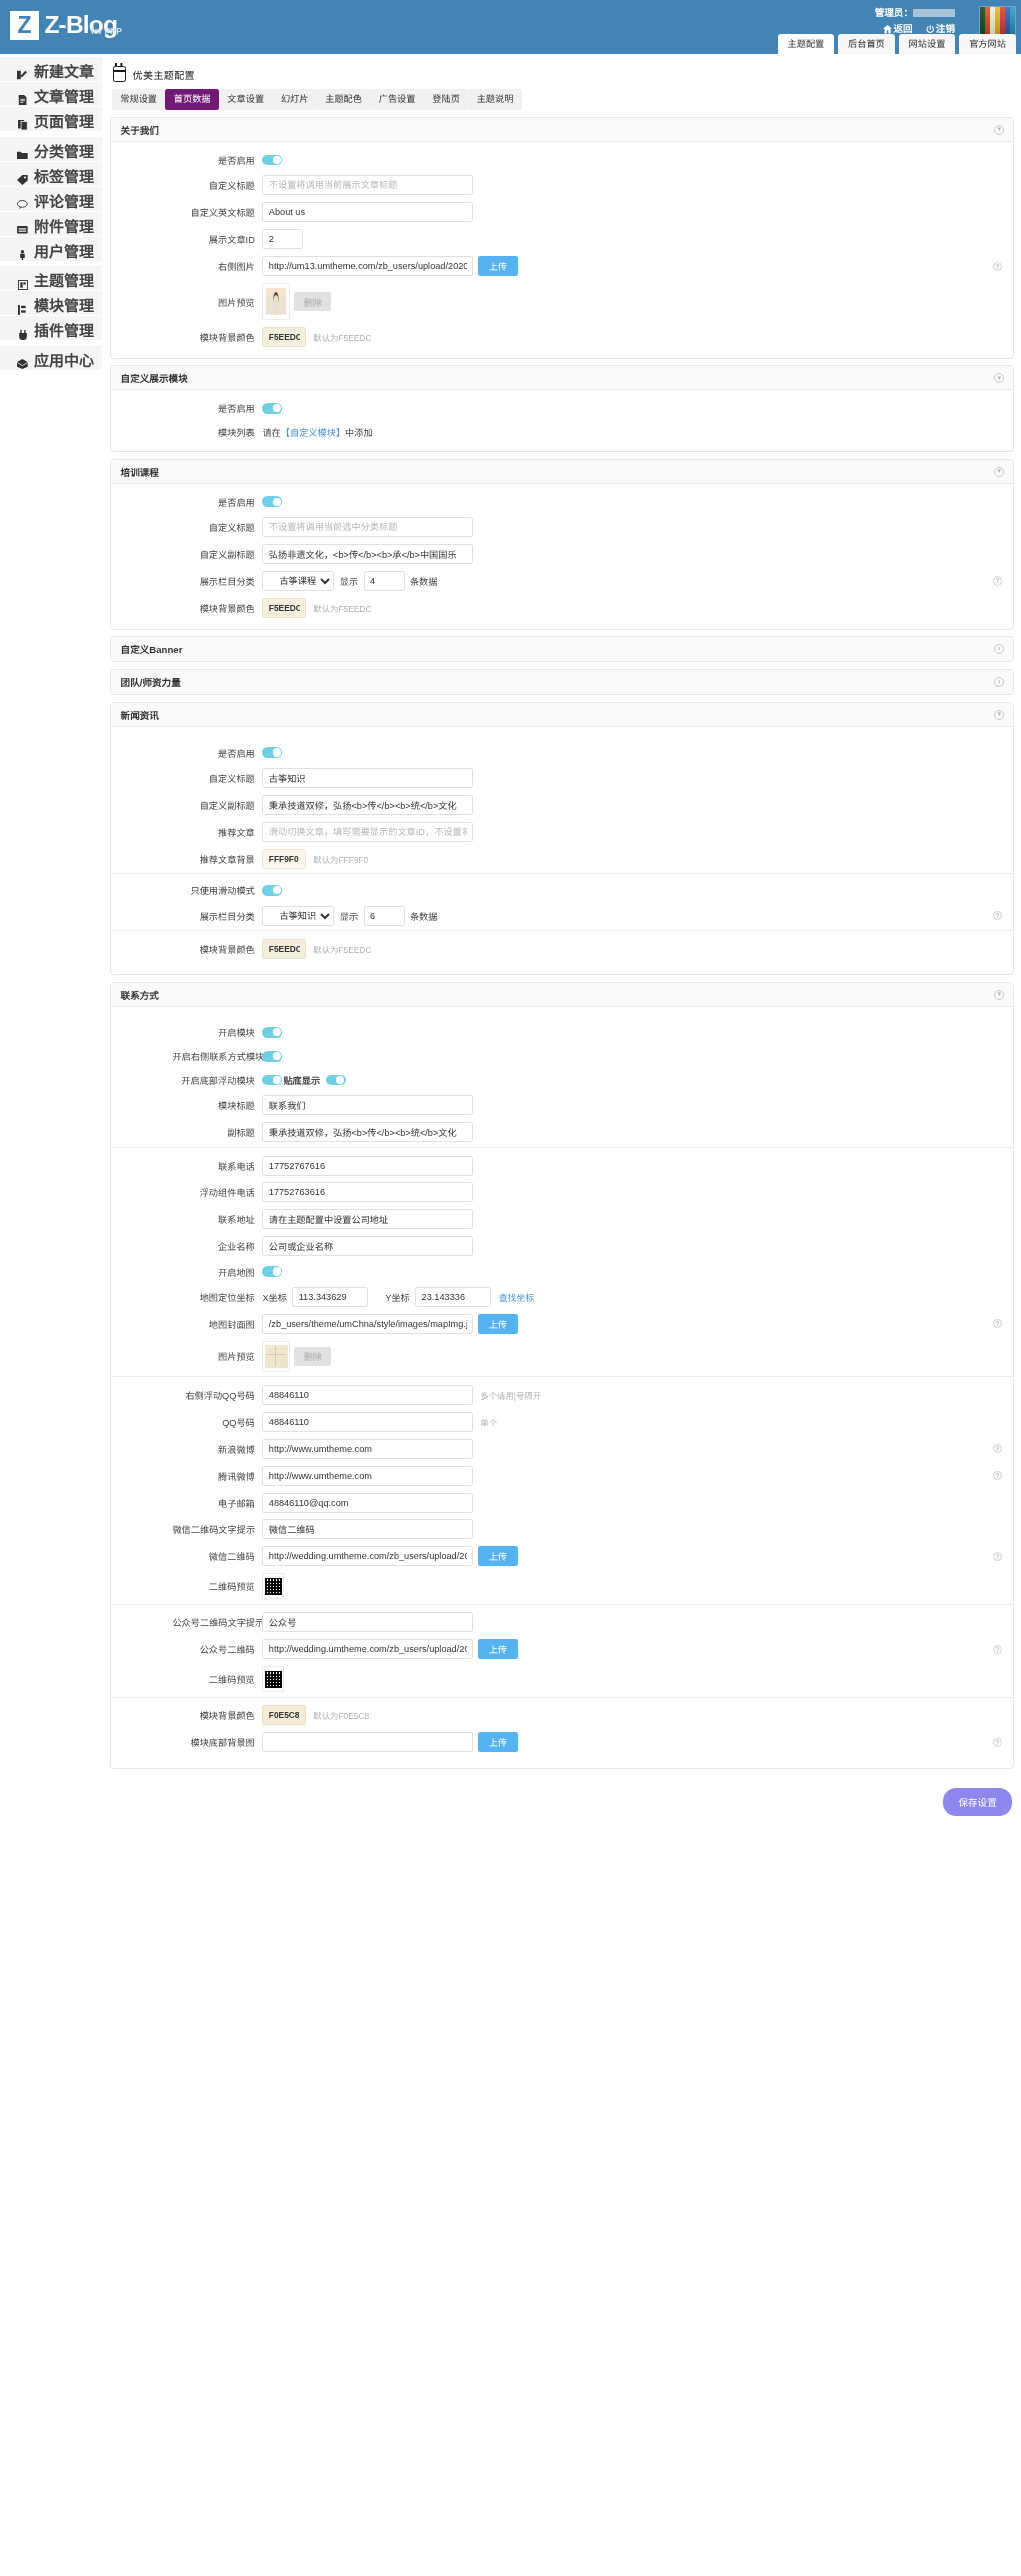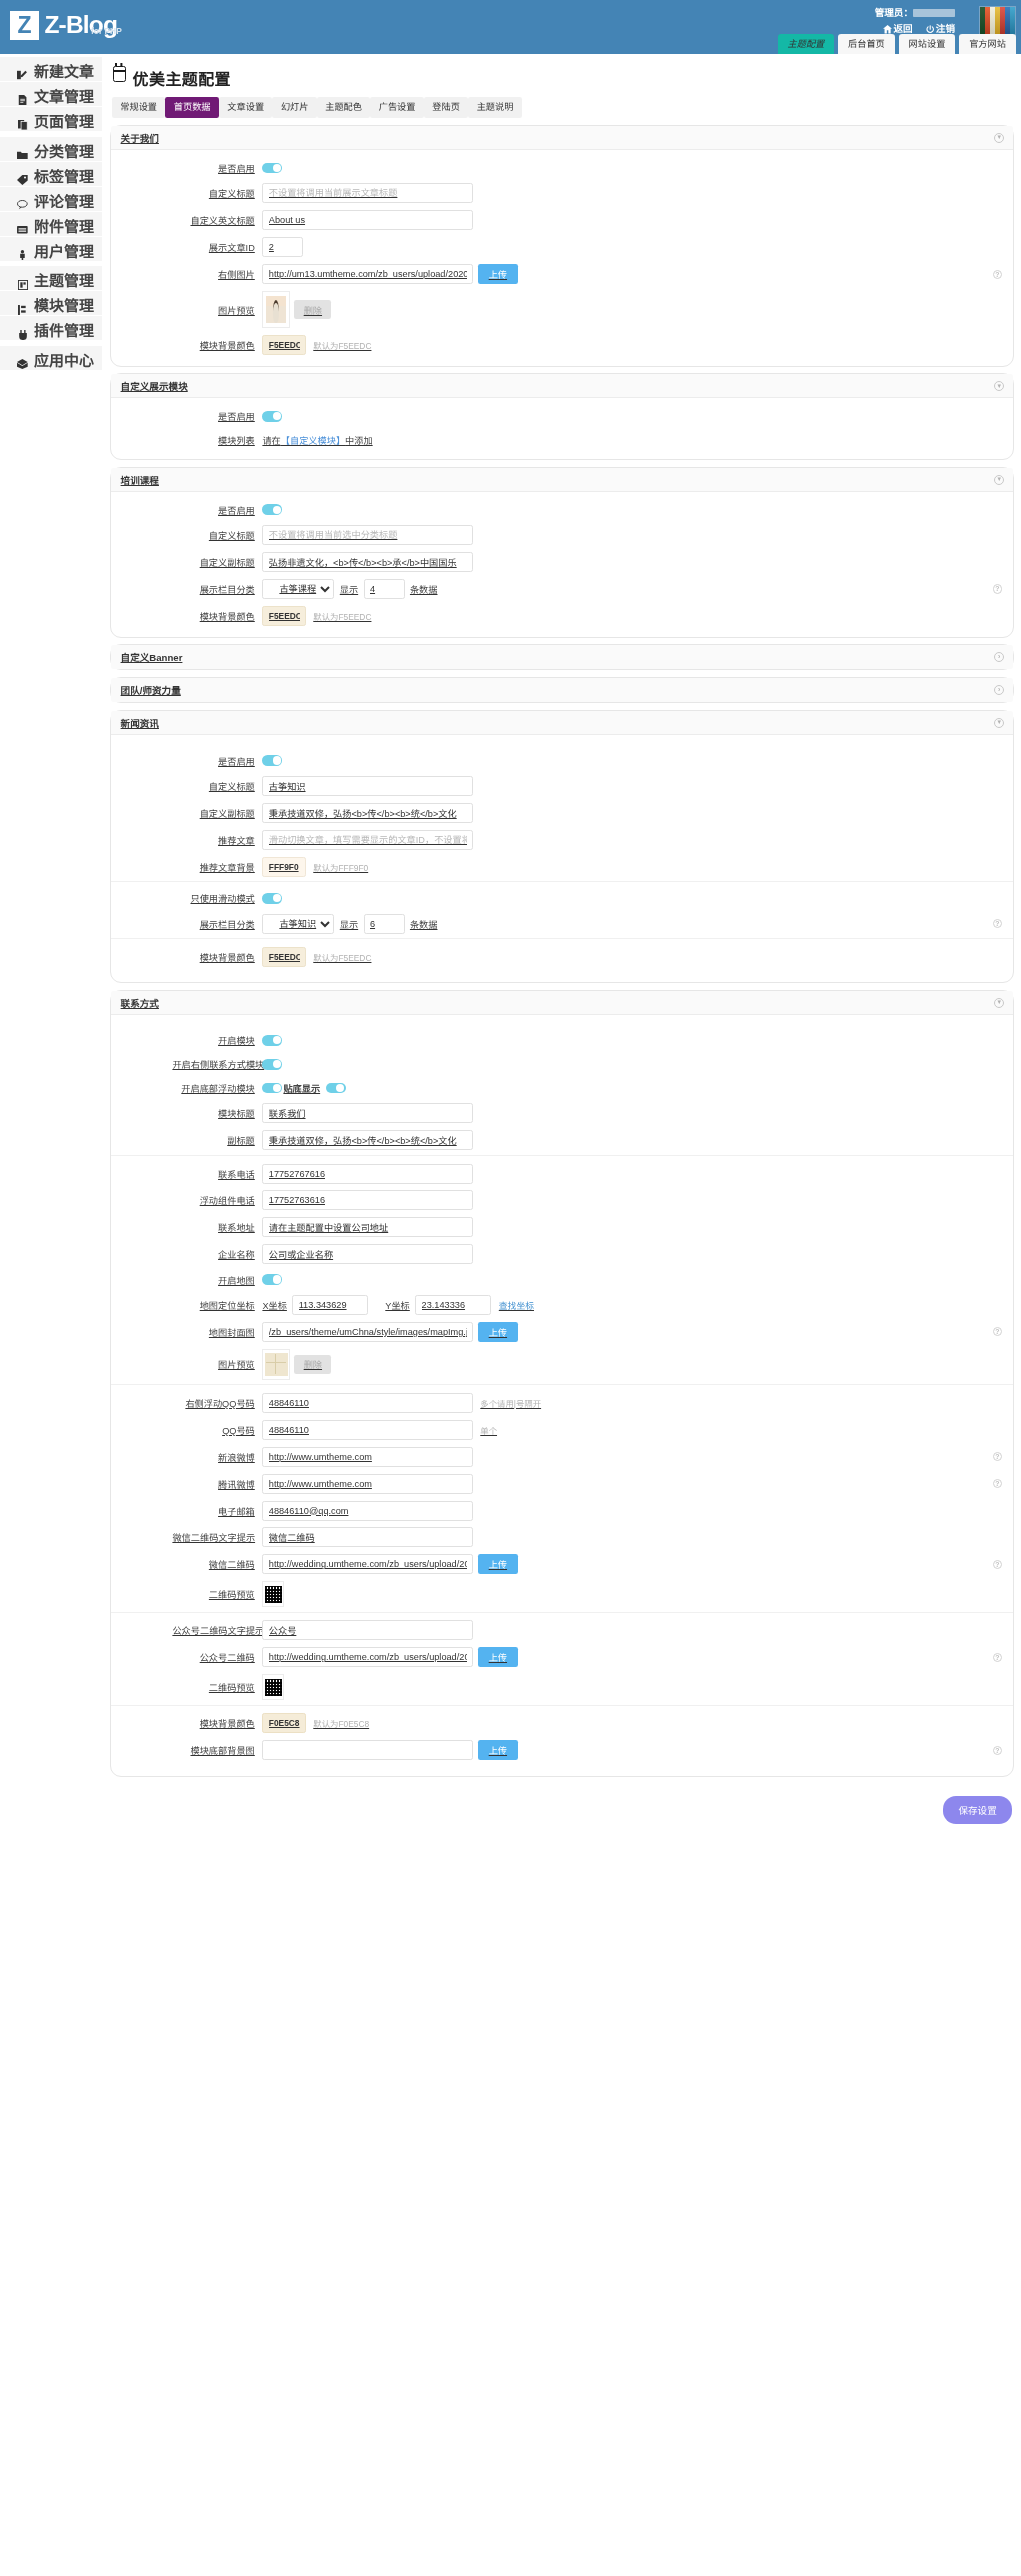--- a/index.html
+++ b/index.html
@@ -101,21 +101,21 @@
     display: block;
     background: #f7f7f7;
     color: #333;
     text-decoration: none;
     font-size: 9.2px;
     padding: 3.8px 10px 3.8px;
     border-radius: 3.1px 3.1px 0 0;
     line-height: 12.2px;
     white-space: nowrap;
   }
-  .topnav a.active { background: #14b8a6; font-style: italic; }
+  .topnav a.active { background: #ffffff; }
 
   
   .layout { display: flex; align-items: flex-start; }
 
   .sidebar {
     width: 102px;
     flex: 0 0 102px;
     background: #ffffff;
     padding-top: 3.1px;
   }
@@ -140,22 +140,22 @@
   }
   .side-gap { height: 4.6px; }
 
   .content {
     flex: 1 1 auto;
     padding: 8.4px 8.4px 0 8.4px;
   }
 
   
   .page-title {
-    display: flex; align-items: flex-start;
-    font-size: 16px; font-weight: bold; color: #222;
+    display: flex; align-items: flex-end;
+    font-size: 10px; font-weight: normal; color: #222;
     margin: 3.8px 0 6.9px 2.3px;
     letter-spacing: 0.4px;
   }
   .pt-icon {
     width: 13.8px; height: 16px;
     border: 1.9px solid #1b1b1b;
     border-radius: 2.3px;
     margin-right: 6.1px;
     position: relative;
     flex: 0 0 13.8px;
@@ -180,24 +180,23 @@
     border-radius: 2.3px;
     cursor: pointer;
     line-height: 11.5px;
     white-space: nowrap;
   }
   .subtab.active { background: #701a75; color: #fff; }
 
   
   .panel {
     border: 0.8px solid #e6e6e6;
-    border-radius: 11px;
+    border-radius: 4px;
     background: #fff;
     margin-bottom: 6.9px;
-    text-decoration: underline;
   }
   .panel-head {
     height: 24px;
     background: #fafafa;
     border-bottom: 0.8px solid #ececec;
     display: flex; align-items: center;
     padding: 0 9.2px;
     font-size: 9.6px;
     font-weight: bold;
     color: #333;

